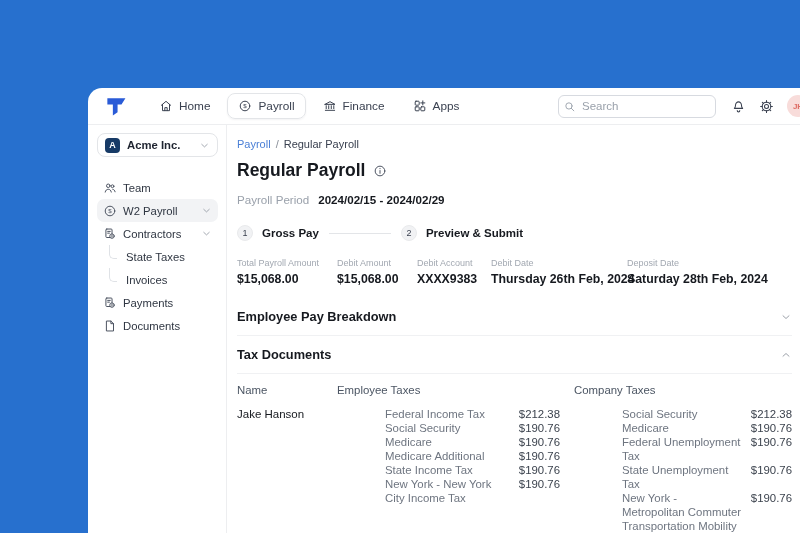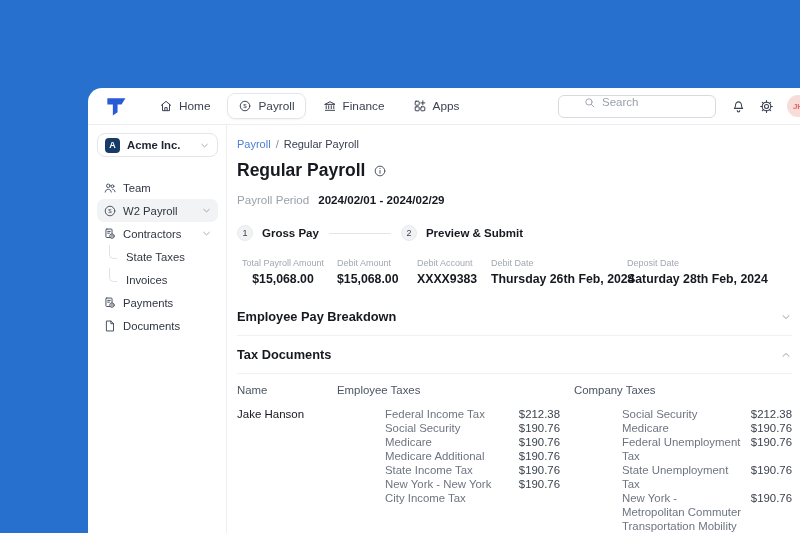--- a/index.html
+++ b/index.html
@@ -13,21 +13,21 @@
   .topnav { height:37px; flex-shrink:0; border-bottom:1px solid #EDEEF0; display:flex;
             align-items:center; padding:0 0 0 17px; }
   .logo { width:24px; height:24px; margin-right:19px; display:flex; align-items:center; }
   .nav-items { display:flex; align-items:center; gap:6px; }
   .nav-item { display:flex; align-items:center; gap:6px; padding:5px 10px; border-radius:8px;
               font-size:11.8px; color:#3A4150; border:1px solid transparent; cursor:pointer; }
   .nav-item.active { border-color:#E3E5E8; box-shadow:0 1px 2px rgba(16,24,40,.05); }
   .nav-item .ic { color:#3A4150; }
   .nav-spacer { flex:1; }
   .searchbox { width:158px; height:23px; border:1px solid #D7DAE0; border-radius:6px;
-               display:flex; align-items:flex-start; gap:6px; padding:0 24px; color:#9AA1AB; margin-right:15px; }
+               display:flex; align-items:center; gap:6px; padding:0 4px; color:#9AA1AB; margin-right:15px; }
   .searchbox input { border:none; outline:none; width:100%; font-size:11.5px; color:#3A4150;
                      font-family:"Liberation Sans",sans-serif; background:transparent; }
   .searchbox input::placeholder { color:#9AA1AB; }
   .icon-btn { color:#3A4150; margin-right:13px; cursor:pointer; display:flex; }
   .avatar { width:22px; height:22px; border-radius:50%; background:#F8DCDA; color:#DE6B64;
             font-size:8px; font-weight:bold; display:flex; align-items:center; justify-content:center;
             margin-right:-9px; flex-shrink:0; cursor:pointer; }
 
   
   .body-row { flex:1; display:flex; min-height:0; }
@@ -267,37 +267,37 @@
         <span class="info ic">
             <svg viewBox="0 0 24 24" width="14" height="14" fill="none" stroke="currentColor" stroke-width="1.7" stroke-linecap="round" stroke-linejoin="round">
               <circle cx="12" cy="12" r="8.3"></circle>
               <path d="M12 11.2v4.8M12 7.7v.4"></path>
             </svg>
           </span>
       </div>
 
       <div class="period-row">
         <span class="period-label">Payroll Period</span>
-        <span class="period-value">2024/02/01 - 2024/02/29</span>
+        <span class="period-value">2024/02/15 - 2024/02/29</span>
       </div>
 
       <div class="steps" id="steps">
           <div class="step">
             <span class="step-circle">1</span>
             <span class="step-label">Gross Pay</span>
           </div>
           <div class="step-line"></div>
           <div class="step">
             <span class="step-circle">2</span>
             <span class="step-label">Preview &amp; Submit</span>
           </div>
         </div>
 
       <div class="summary" id="summary">
-          <div class="sum-col" style="width: 100px; text-align: center;">
+          <div class="sum-col" style="width: 100px;">
             <div class="sum-label">Total Payroll Amount</div>
             <div class="sum-value">$15,068.00</div>
           </div>
           <div class="sum-col" style="width: 80px;">
             <div class="sum-label">Debit Amount</div>
             <div class="sum-value">$15,068.00</div>
           </div>
           <div class="sum-col" style="width: 74px;">
             <div class="sum-label">Debit Account</div>
             <div class="sum-value">XXXX9383</div>

